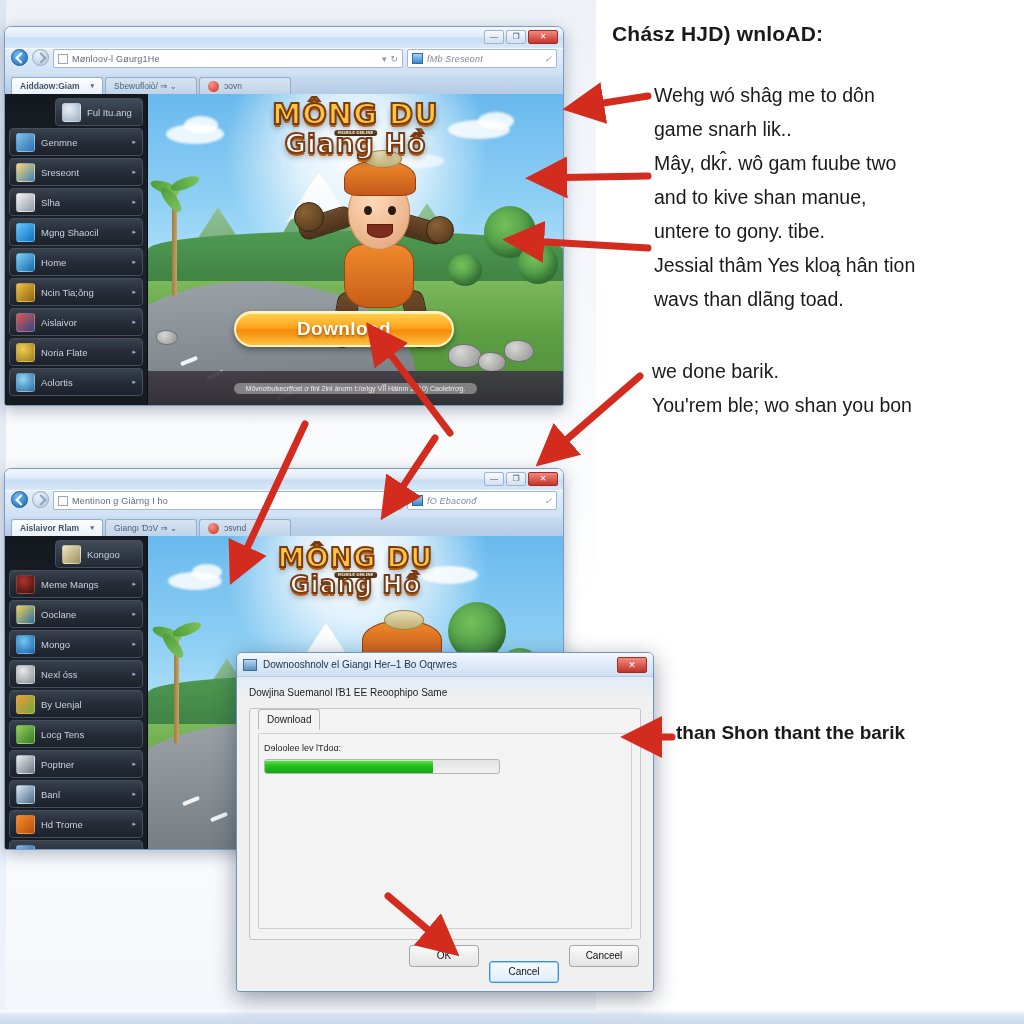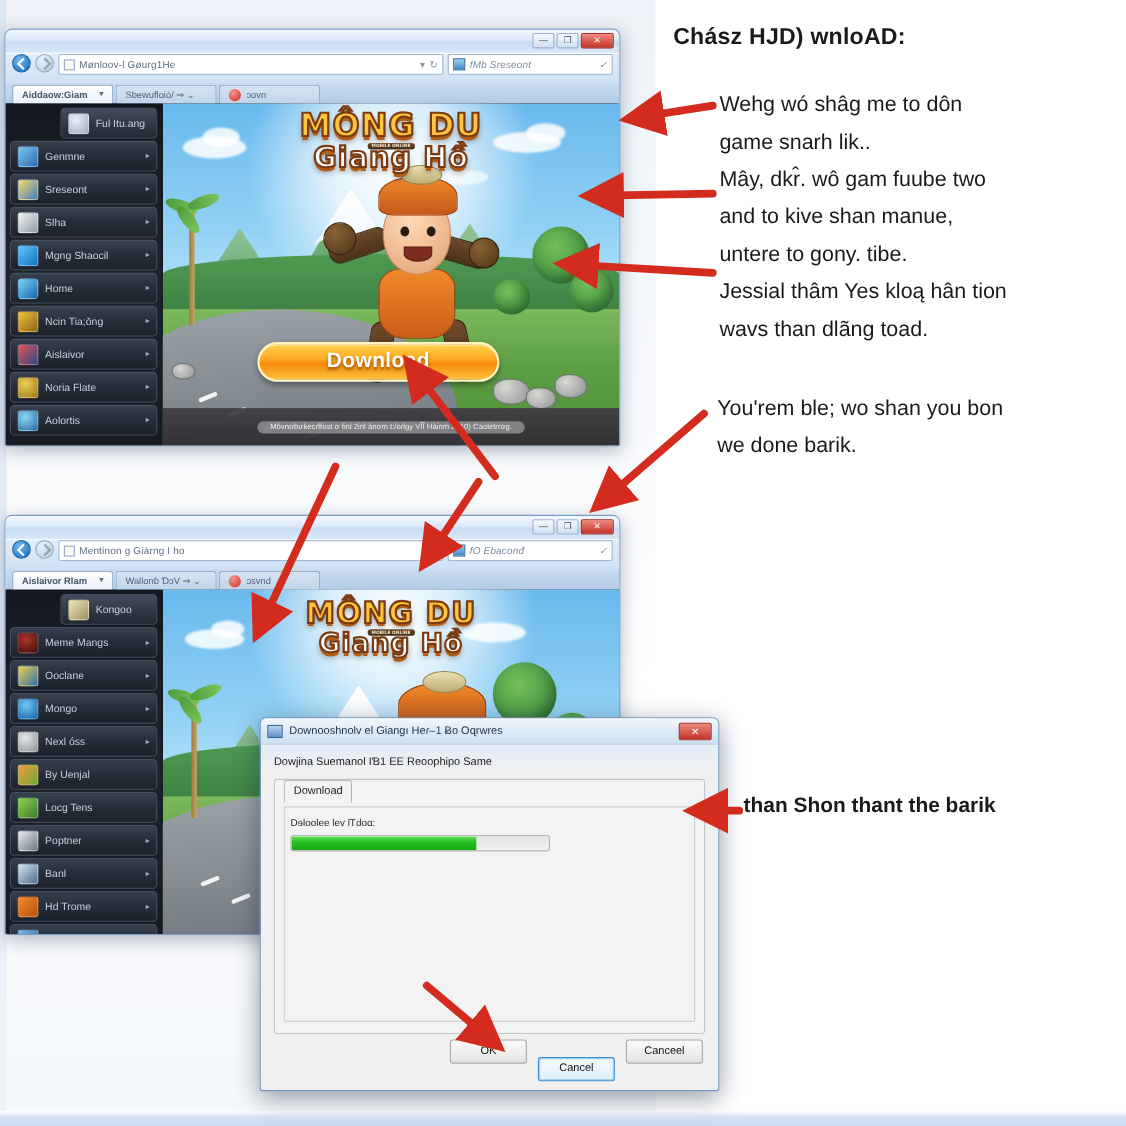--- a/index.html
+++ b/index.html
@@ -619,21 +619,21 @@
       <span class="addr-right">✓</span>
     </div>
   </div>
 
   <div class="tabstrip">
     <div class="tab active">
       <span>Aislaivor Rlam</span>
       <span class="caret">▾</span>
     </div>
     <div class="tab inactive">
-      <span>Wallonɓ ƊɔV ⇒ ⌄</span>
+      <span>Giangı ƊɔV ⇒ ⌄</span>
     </div>
     <div class="tab inactive">
       <span class="tab-red-dot"></span>
       <span>ɔsvnd</span>
     </div>
   </div>
 
   <div class="content">
 
     <div class="sidebar">
@@ -778,22 +778,22 @@
   <div>Wehg wó shâg me to dôn</div>
   <div>game snarh lik..</div>
   <div>Mây, dkr̂. wô gam fuube two</div>
   <div>and to  kive shan manue,</div>
   <div>untere to gony. tibe.</div>
   <div>Jessial thâm  Yes kloą hân tion</div>
   <div>wavs than dlãng toad.</div>
 </div>
 
 <div class="annot annot-p2">
+  <div>we done barik.</div>
   <div>You'rem ble; wo shan you bon</div>
-  <div>we done barik.</div>
 </div>
 
 <div class="annot annot-p3">than Shon thant the barik</div>
 
 <svg class="arrow-layer" width="1024" height="1024" viewBox="0 0 1024 1024">
   <defs>
     <marker id="ah" markerWidth="6" markerHeight="6" refX="4.6" refY="3" orient="auto">
       <path d="M0,0 L6,3 L0,6 z" fill="#d32b1e"></path>
     </marker>
   </defs>

